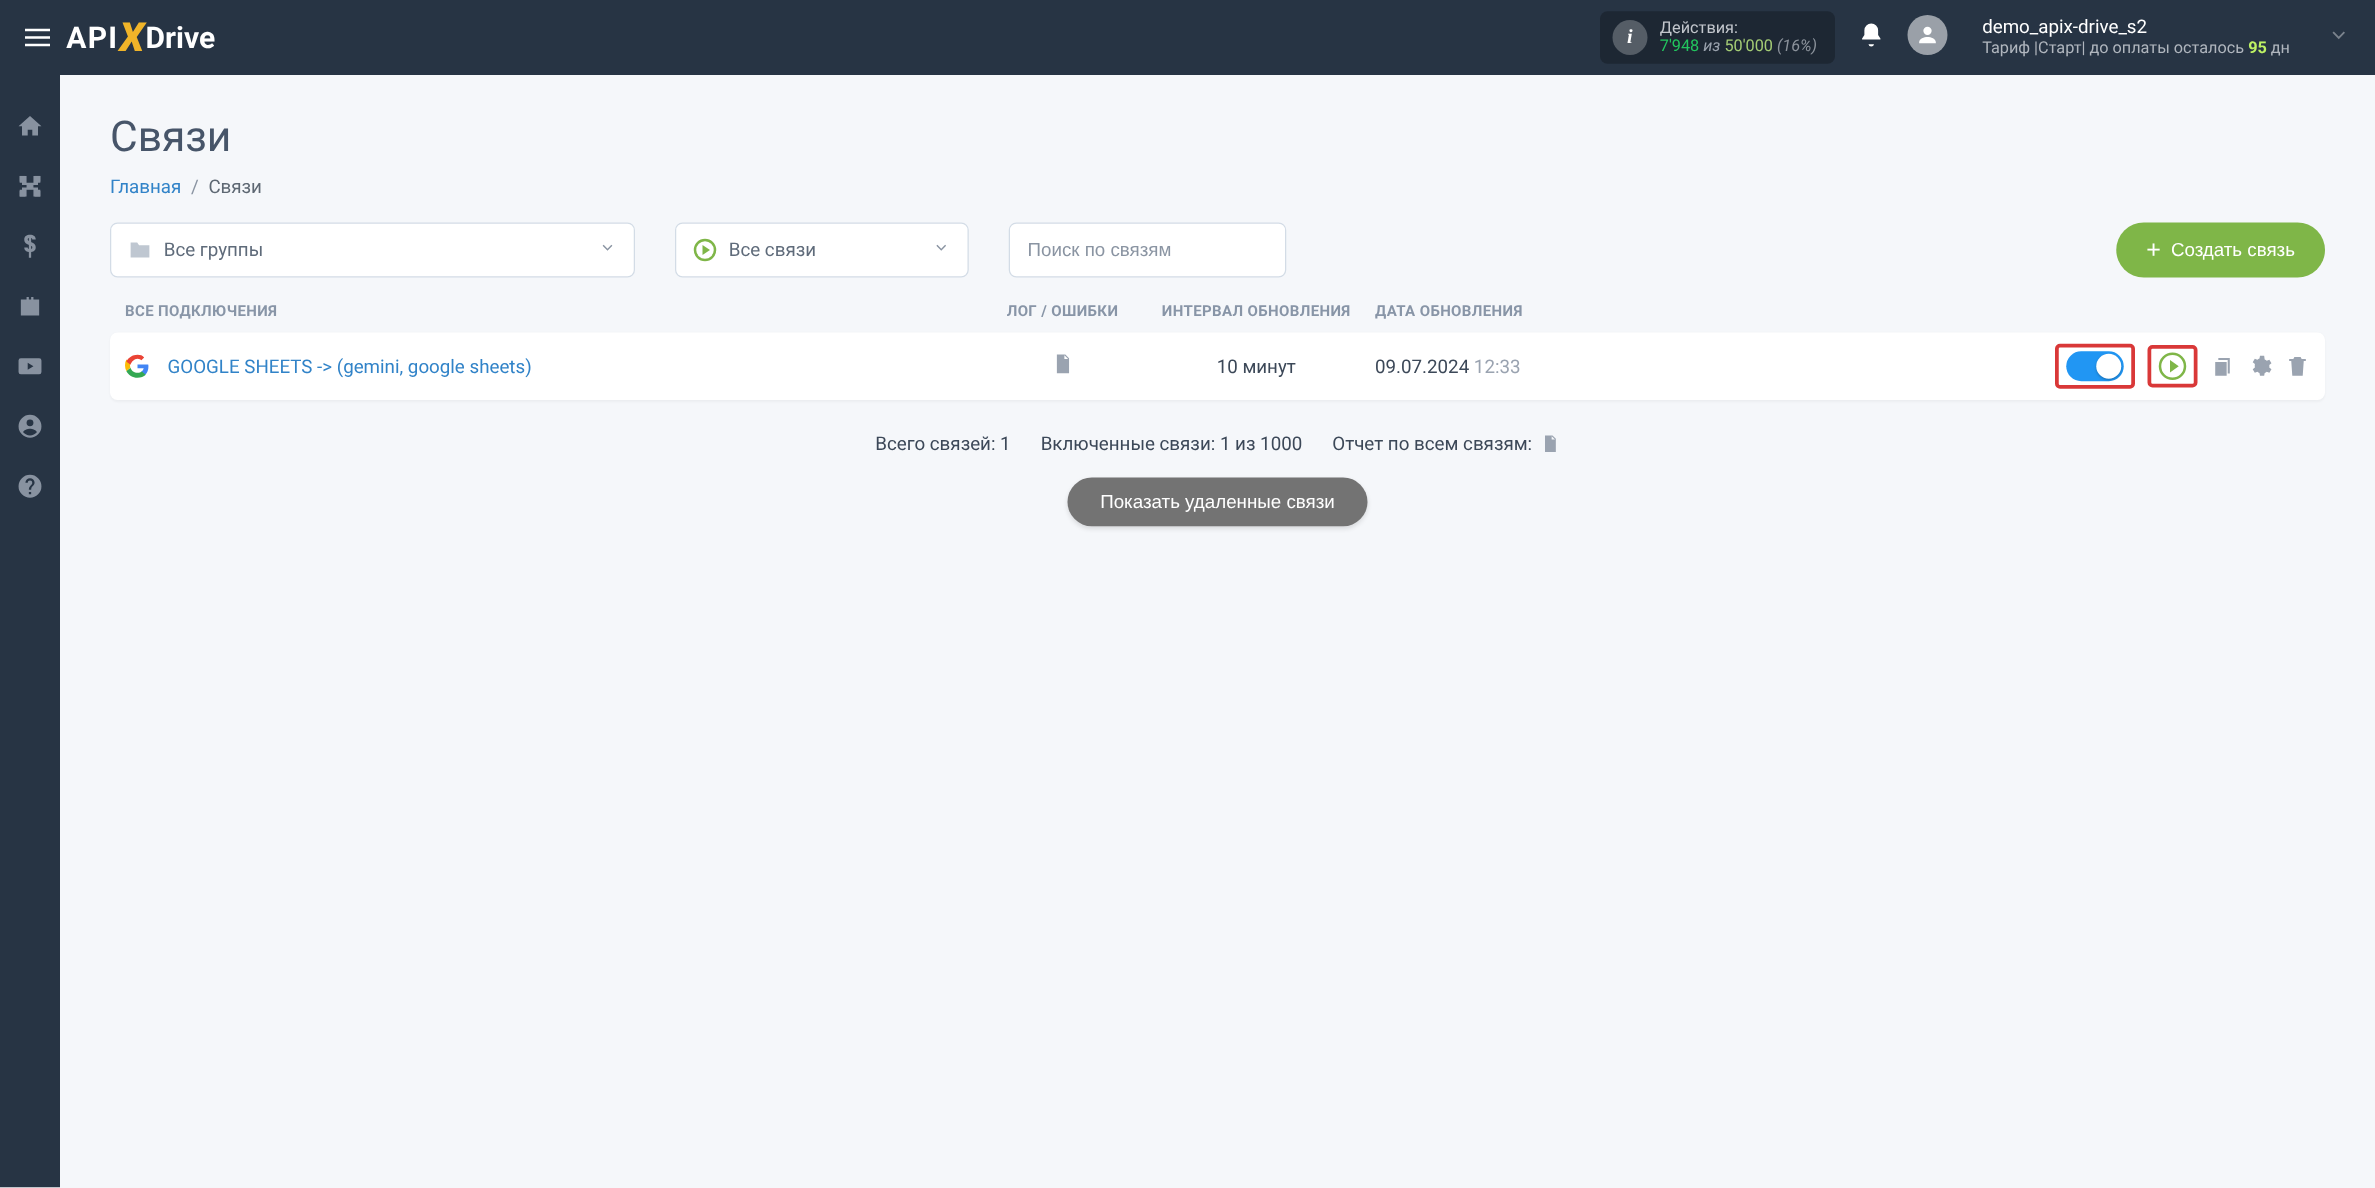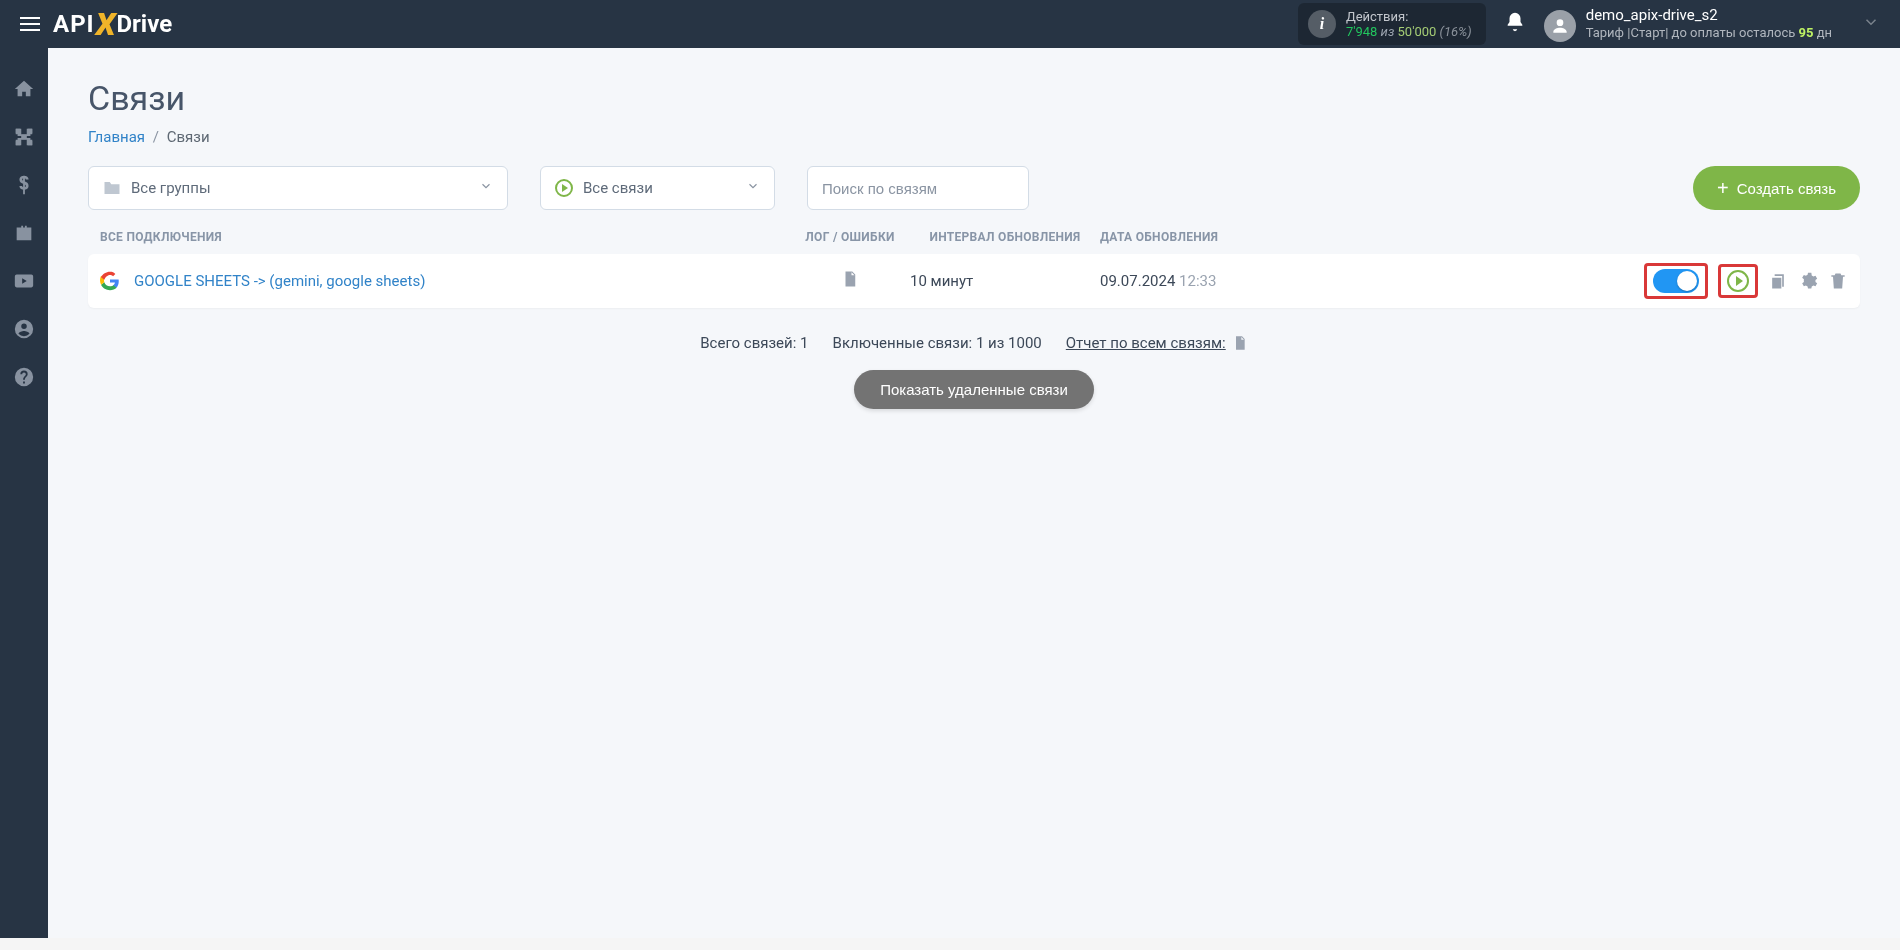--- a/index.html
+++ b/index.html
@@ -1,18 +1,18 @@
 <!DOCTYPE html>
 <html><head>
   <meta charset="utf-8">
   <style>
     * { margin: 0; padding: 0; box-sizing: border-box; }
     body { font-family: -apple-system, BlinkMacSystemFont, "Segoe UI", Roboto, Arial, sans-serif; background: #f5f5f5; color: #3c4858; overflow: hidden; }
     
-    .header { background: #273444; height: 48px; display: flex; align-items: center; padding: 0 12px; color: #fff; }
+    .header { background: #273444; height: 60px; display: flex; align-items: center; padding: 0 12px; color: #fff; }
     .menu-icon { cursor: pointer; padding: 8px; display: flex; flex-direction: column; gap: 4px; }
     .menu-icon span { width: 20px; height: 2px; background: #fff; display: block; }
     .logo { margin-left: 5px; display: flex; align-items: center; font-size: 24px; font-weight: 700; }
     .logo-api { color: #fff; letter-spacing: 1px; }
     .logo-x { color: #f0b429; font-size: 32px; font-style: italic; font-weight: 900; margin: 0 1px; }
     .logo-drive { color: #fff; }
     
     .header-spacer { flex: 1; }
     .actions-badge { background: rgba(0,0,0,.25); border-radius: 6px; padding: 6px 14px 6px 10px; display: flex; align-items: center; gap: 10px; }
     .info-circle { width: 28px; height: 28px; border-radius: 50%; background: #555d66; display: flex; align-items: center; justify-content: center; font-weight: 700; font-style: italic; font-family: Georgia, serif; font-size: 16px; color: #fff; }
@@ -20,21 +20,21 @@
     .actions-value { font-size: 13px; }
     .v1 { color: #22c55e; }
     .v2 { color: #9aa2ad; font-style: italic; }
     .v3 { color: #a4cc75; }
     .v4 { color: #8b929b; font-style: italic; }
     
     .bell { margin: 0 18px; color: #fff; }
     .bell svg { width: 22px; height: 22px; }
     .avatar { width: 32px; height: 32px; border-radius: 50%; background: #9aa0a8; display: flex; align-items: center; justify-content: center; margin-right: 10px; }
     .avatar svg { width: 20px; height: 20px; fill: #fff; }
-    .user-block { display: flex; align-items: flex-end; }
+    .user-block { display: flex; align-items: flex-start; gap: 18px; }
     .user-info { line-height: 1.3; }
     .user-name { font-size: 15px; color: #fff; }
     .user-tariff { font-size: 13px; color: #b0b6be; }
     .user-tariff b { color: #bef264; font-weight: 700; }
     .chevron-down { margin-left: 30px; margin-right: 8px; }
     .chevron-down svg { width: 18px; height: 18px; stroke: #7a828c; fill: none; stroke-width: 2; }
 
     .layout { display: flex; height: calc(100vh - 60px); }
     .sidebar { width: 48px; background: #273444; display: flex; flex-direction: column; align-items: center; padding-top: 30px; gap: 26px; }
     .sidebar-icon { width: 22px; height: 22px; fill: #8892a0; cursor: pointer; }
@@ -69,35 +69,35 @@
     .col-interval { flex: 0 0 190px; text-align: center; }
     .col-date { flex: 0 0 200px; }
     .col-auto { flex: 1; text-align: left; padding-left: 60px; }
 
     .row { background: #fff; border-radius: 6px; height: 54px; display: flex; align-items: center; padding: 0 12px; box-shadow: 0 1px 2px rgba(0,0,0,.04); }
     .row .col-name { display: flex; align-items: center; gap: 14px; }
     .g-icon { width: 20px; height: 20px; display: inline-block; }
     .row-link { color: #3183c8; font-size: 15px; text-decoration: none; }
     .col-log-cell { flex: 0 0 120px; text-align: center; }
     .doc-icon { width: 18px; height: 20px; fill: #9aa3b0; cursor: pointer; display: inline-block; }
-    .col-interval-cell { flex: 0 0 190px; font-size: 15px; color: #3c4858; }
+    .col-interval-cell { flex: 0 0 190px; text-align: center; font-size: 15px; color: #3c4858; }
     .col-date-cell { flex: 0 0 200px; font-size: 15px; }
     .date-d { color: #3c4858; }
     .date-t { color: #9aa3b0; }
     .col-actions { flex: 1; display: flex; align-items: center; justify-content: flex-end; gap: 10px; }
     
     .hl-box { border: 3px solid #d93838; border-radius: 4px; padding: 3px 6px; display: flex; align-items: center; background: #fff; }
     .toggle { width: 46px; height: 24px; background: #2196f3; border-radius: 12px; position: relative; cursor: pointer; }
     .toggle::after { content: ""; position: absolute; right: 2px; top: 2px; width: 20px; height: 20px; background: #fff; border-radius: 50%; box-shadow: 0 1px 2px rgba(0,0,0,.25); }
     .play-big { width: 22px; height: 22px; border: 2px solid #7fb648; border-radius: 50%; display: flex; align-items: center; justify-content: center; cursor: pointer; }
     .play-big::after { content: ""; border-left: 7px solid #7fb648; border-top: 5px solid transparent; border-bottom: 5px solid transparent; margin-left: 2px; }
     .act-icon { width: 20px; height: 20px; fill: #9aa3b0; cursor: pointer; }
 
     .summary { text-align: center; margin: 26px 0 18px 0; font-size: 15px; color: #3c4858; display: flex; justify-content: center; gap: 24px; align-items: center; }
-    .report-doc { display: inline-flex; align-items: flex-end; text-decoration: underline; }
+    .report-doc { display: inline-flex; align-items: flex-end; }
     .report-doc svg { width: 16px; height: 18px; fill: #9aa3b0; margin-left: 6px; }
     
     .show-deleted { display: block; margin: 0 auto; background: #737373; color: #fff; border: none; border-radius: 22px; padding: 11px 26px; font-size: 15px; cursor: pointer; box-shadow: 0 2px 4px rgba(0,0,0,.12); }
   </style>
 </head>
 <body>
 
 <div class="header">
   <div class="menu-icon">
     <span></span>

